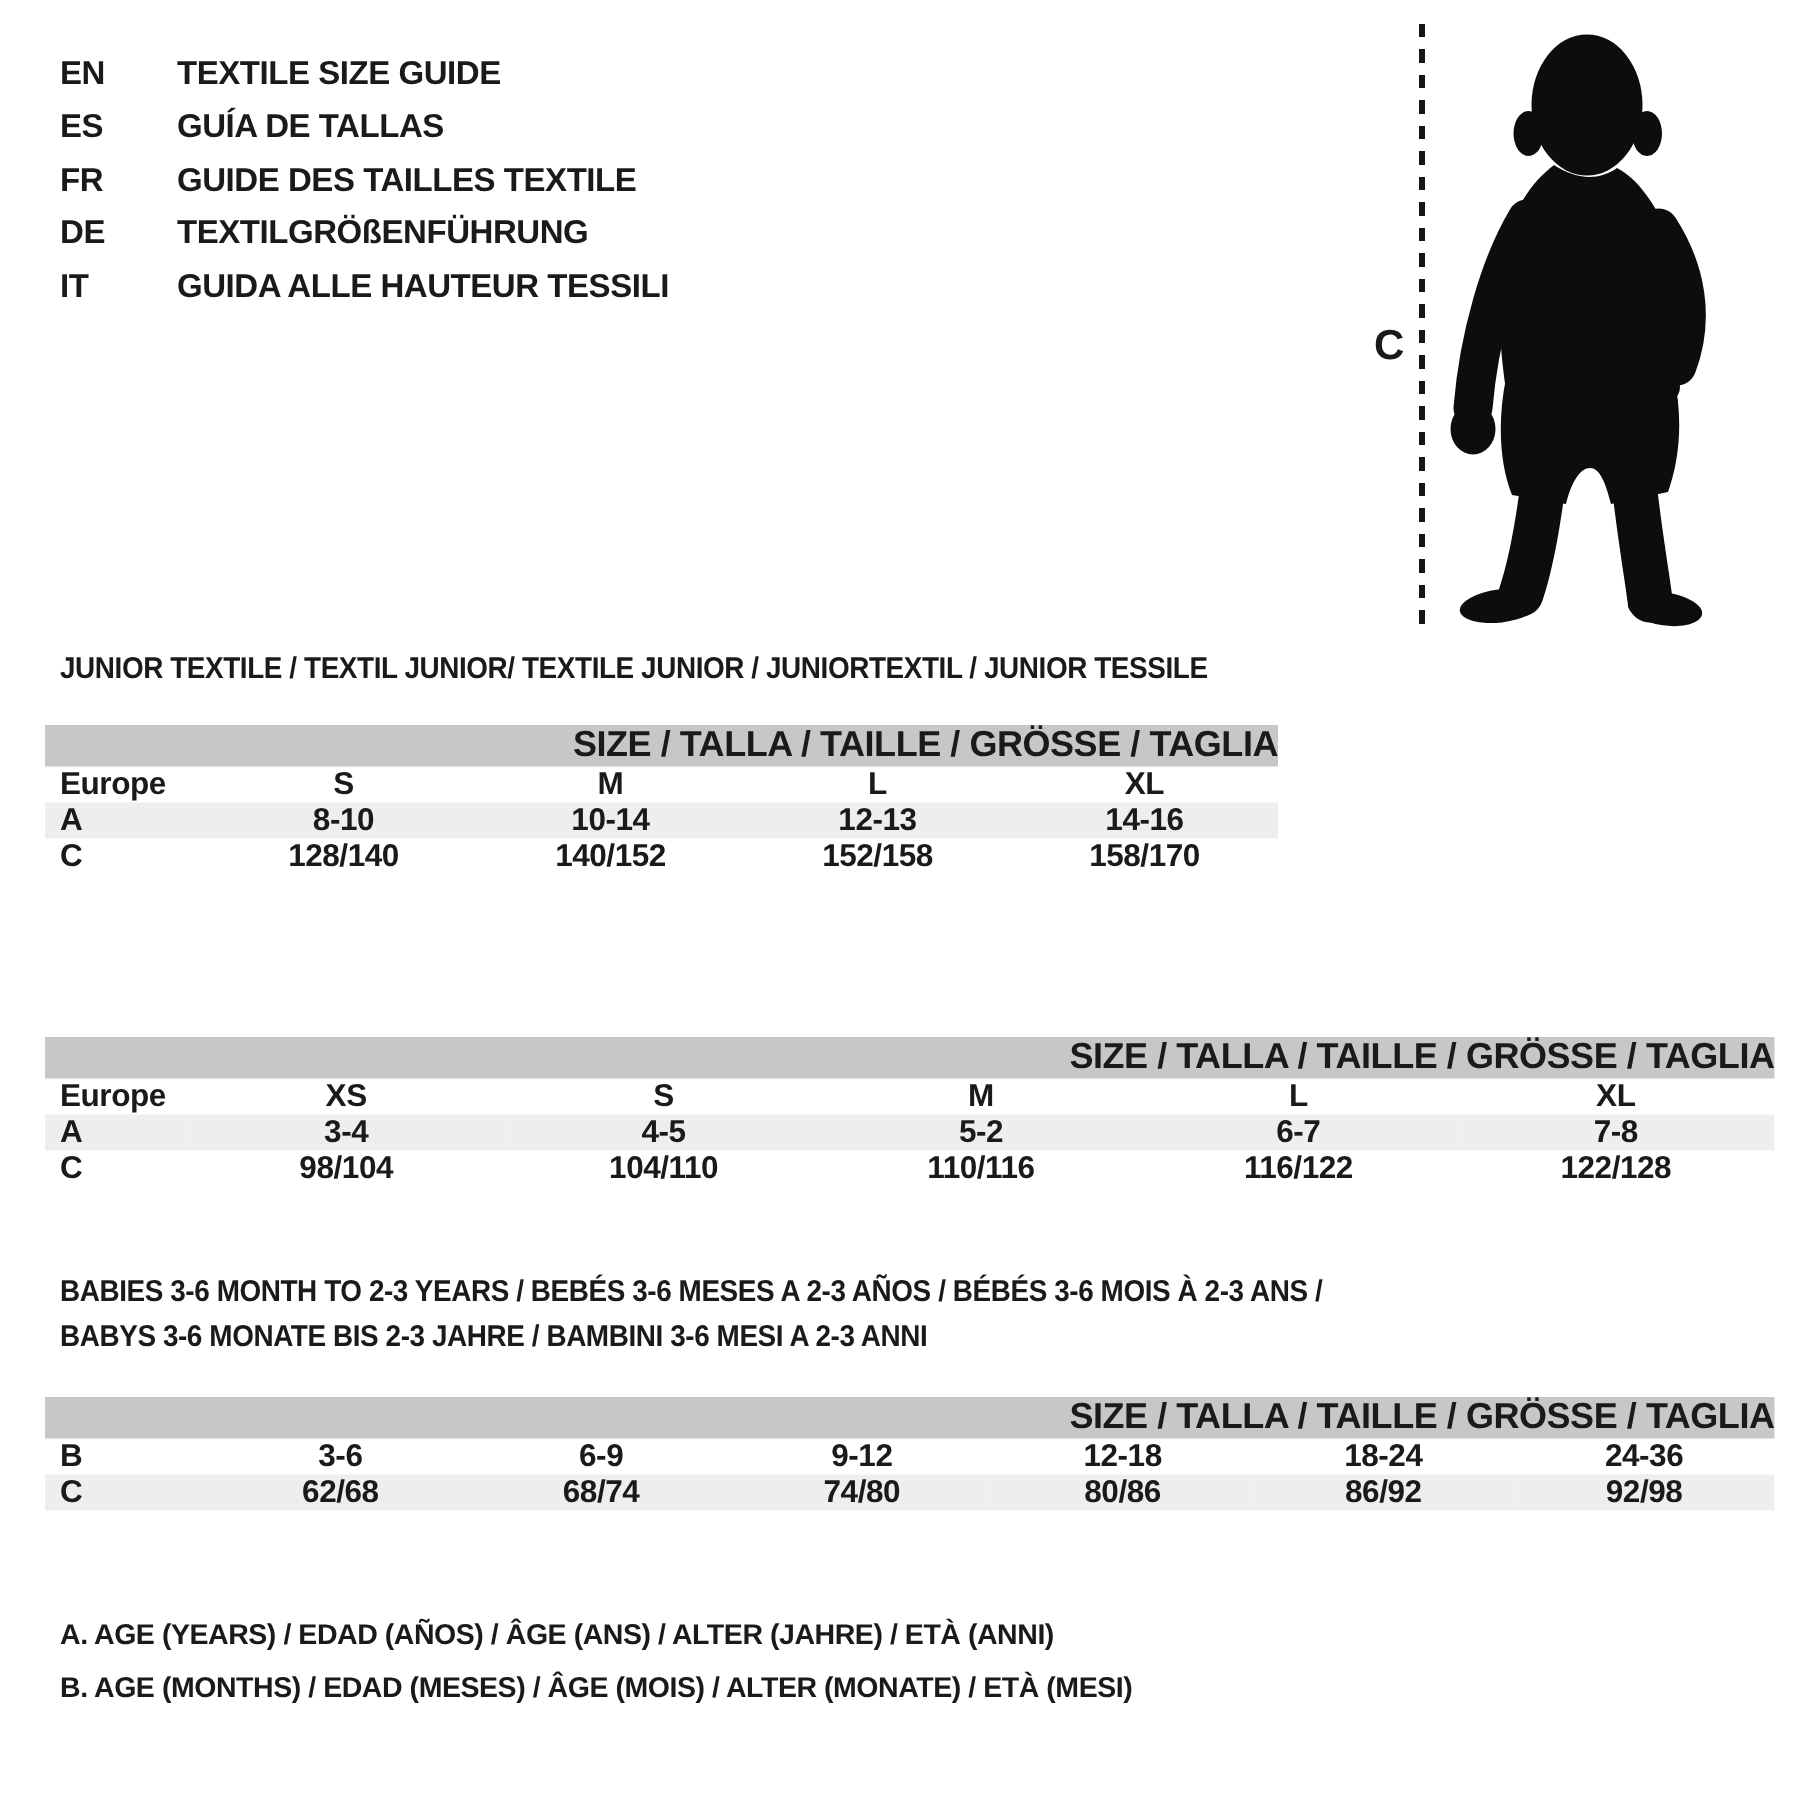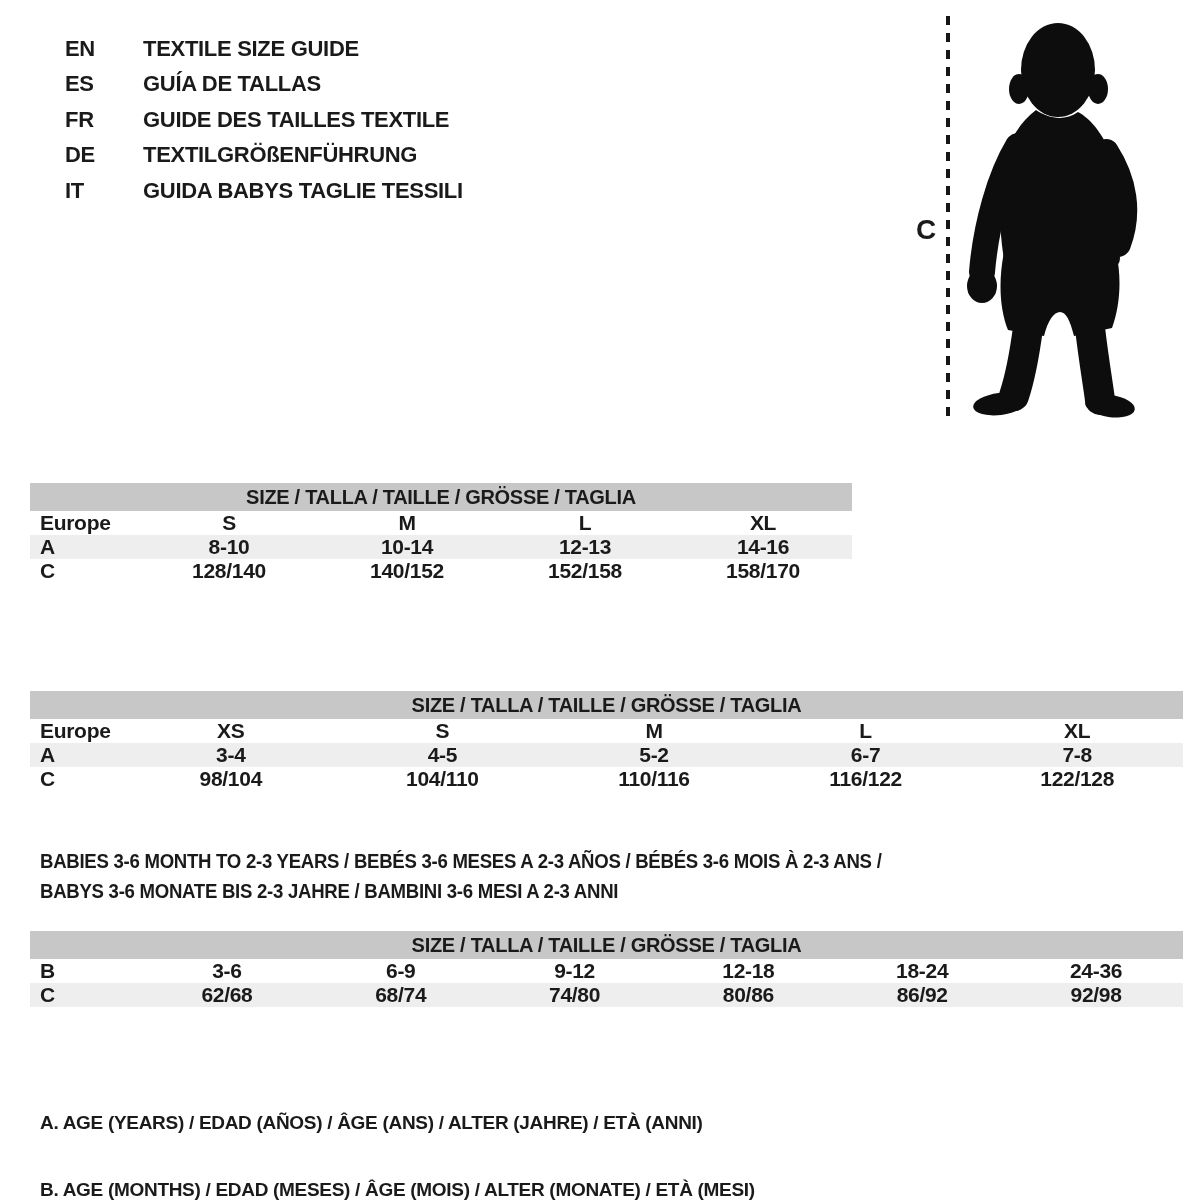--- a/index.html
+++ b/index.html
@@ -19,21 +19,21 @@
   .canvas {
     position: relative;
     width: 1200px;
     height: 1200px;
     background: var(--bg);
     overflow: hidden;
   }
   
   .langs { position:absolute; left:40px; top:31px; }
   .lang-row { display:flex; height:35.5px; align-items:center; font-size:22px; }
-  .lang-code { width:78px; flex:0 0 78px;margin-left:25px; }
+  .lang-code { width:78px; flex:0 0 78px; }
   .lang-label { white-space:nowrap;text-align:right; }
 
   
   .dash-line {
     position:absolute; left:946px; top:16px; width:4px; height:400px;
     background: repeating-linear-gradient(180deg, #161616 0 9px, transparent 9px 17px);
   }
   .c-label { position:absolute; left:916px; top:214px; font-size:28px; }
   .baby-svg { position:absolute; left:958px; top:14px; }
 
@@ -42,36 +42,36 @@
   .sx { display:inline-block; transform:scaleX(0.93); transform-origin:0 50%; white-space:nowrap; }
   .t1 { top:434px; }
   .t2 { top:643px; }
   .t3 { top:846px; line-height:30px; }
 
   
   table { position:absolute; border-collapse:collapse; table-layout:fixed; }
   th.bar {
     background: var(--bar);
     height: 28px;
-    font-size: 20px;
-    text-align: center;
+    font-size: 24px;
+    text-align: right;
     font-weight: 700;
     white-space: nowrap;
     overflow: hidden;
   }
   td { height:23px; font-size:21px; text-align:center; white-space:nowrap; }
   td.lbl { text-align:left; padding-left:10px; }
   tr.alt { background: var(--alt); }
   .t-junior   { left:30px; top:483px;  width:822px; }
   .t-children { left:30px; top:691px;  width:1153px; }
   .t-babies   { left:30px; top:931px;  width:1153px; }
 
   
   .legend { position:absolute; left:40px; top:1073px; font-size:19px; line-height:35px; }
-  .legend div { white-space:nowrap;margin-top:32px; }
+  .legend div { white-space:nowrap; }
 </style>
 </head>
 <body>
 
 <div class="canvas">
 
   <div class="langs">
     <div class="lang-row">
       <span class="lang-code">EN</span>
       <span class="lang-label">TEXTILE SIZE GUIDE</span>
@@ -83,21 +83,21 @@
     <div class="lang-row">
       <span class="lang-code">FR</span>
       <span class="lang-label">GUIDE DES TAILLES TEXTILE</span>
     </div>
     <div class="lang-row">
       <span class="lang-code">DE</span>
       <span class="lang-label">TEXTILGRÖßENFÜHRUNG</span>
     </div>
     <div class="lang-row">
       <span class="lang-code">IT</span>
-      <span class="lang-label">GUIDA BABYS TAGLIE TESSILI</span>
+      <span class="lang-label">GUIDA ALLE HAUTEUR TESSILI</span>
     </div>
   </div>
 
   <div class="dash-line"></div>
   <div class="c-label">C</div>
   <svg class="baby-svg" width="185" height="408" viewBox="0 0 185 408" xmlns="http://www.w3.org/2000/svg">
     <g fill="#0d0d0d" stroke="none">
       <ellipse cx="100" cy="56" rx="37" ry="47"></ellipse>
       <ellipse cx="61" cy="75" rx="10" ry="15"></ellipse>
       <ellipse cx="140" cy="75" rx="10" ry="15"></ellipse>
@@ -108,20 +108,23 @@
       <ellipse cx="146" cy="244" rx="16" ry="13"></ellipse>
       <ellipse cx="126" cy="248" rx="11" ry="9"></ellipse>
       <path d="M46 238 C 40 268 42 296 50 316 L 86 322 C 90 306 96 298 102 298 C 108 298 112 306 116 322 L 154 314 C 162 292 164 264 158 238 Z"></path>
       <path d="M70 314 C 66 344 62 364 56 382" fill="none" stroke="#0d0d0d" stroke-width="30" stroke-linecap="round"></path>
       <path d="M132 314 C 136 348 140 370 142 386" fill="none" stroke="#0d0d0d" stroke-width="30" stroke-linecap="round"></path>
       <ellipse cx="42" cy="390" rx="27" ry="11" transform="rotate(-7 42 390)"></ellipse>
       <ellipse cx="152" cy="392" rx="25" ry="11" transform="rotate(8 152 392)"></ellipse>
     </g>
   </svg>
 
+  <h2 class="sec-title t1">
+    <span class="sx">JUNIOR TEXTILE / TEXTIL JUNIOR/ TEXTILE JUNIOR / JUNIORTEXTIL / JUNIOR TESSILE</span>
+  </h2>
   <table class="t-junior">
     <colgroup>
         <col style="width:110px">
         <col>
         <col>
         <col>
         <col>
       </colgroup>
     <thead>
       <tr>

